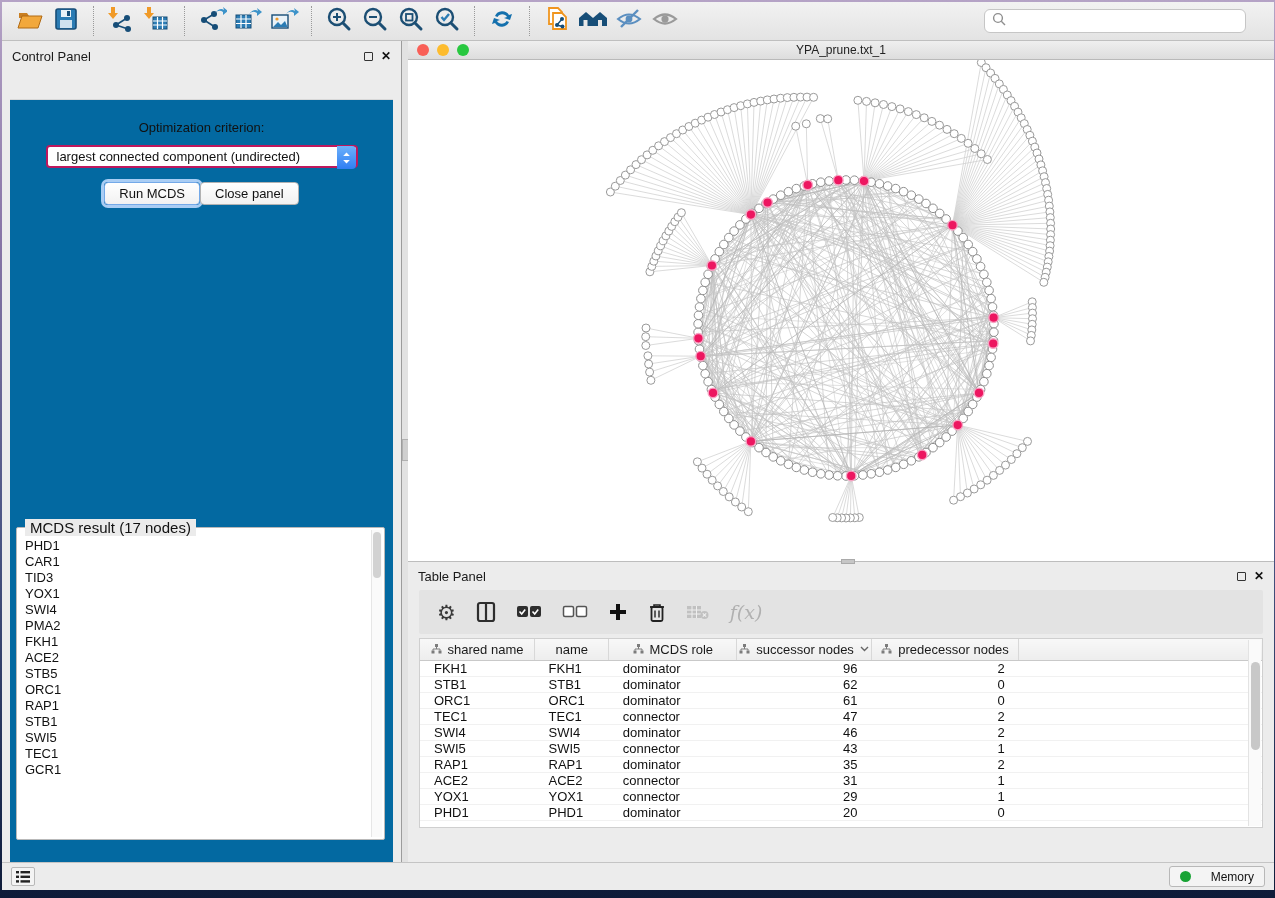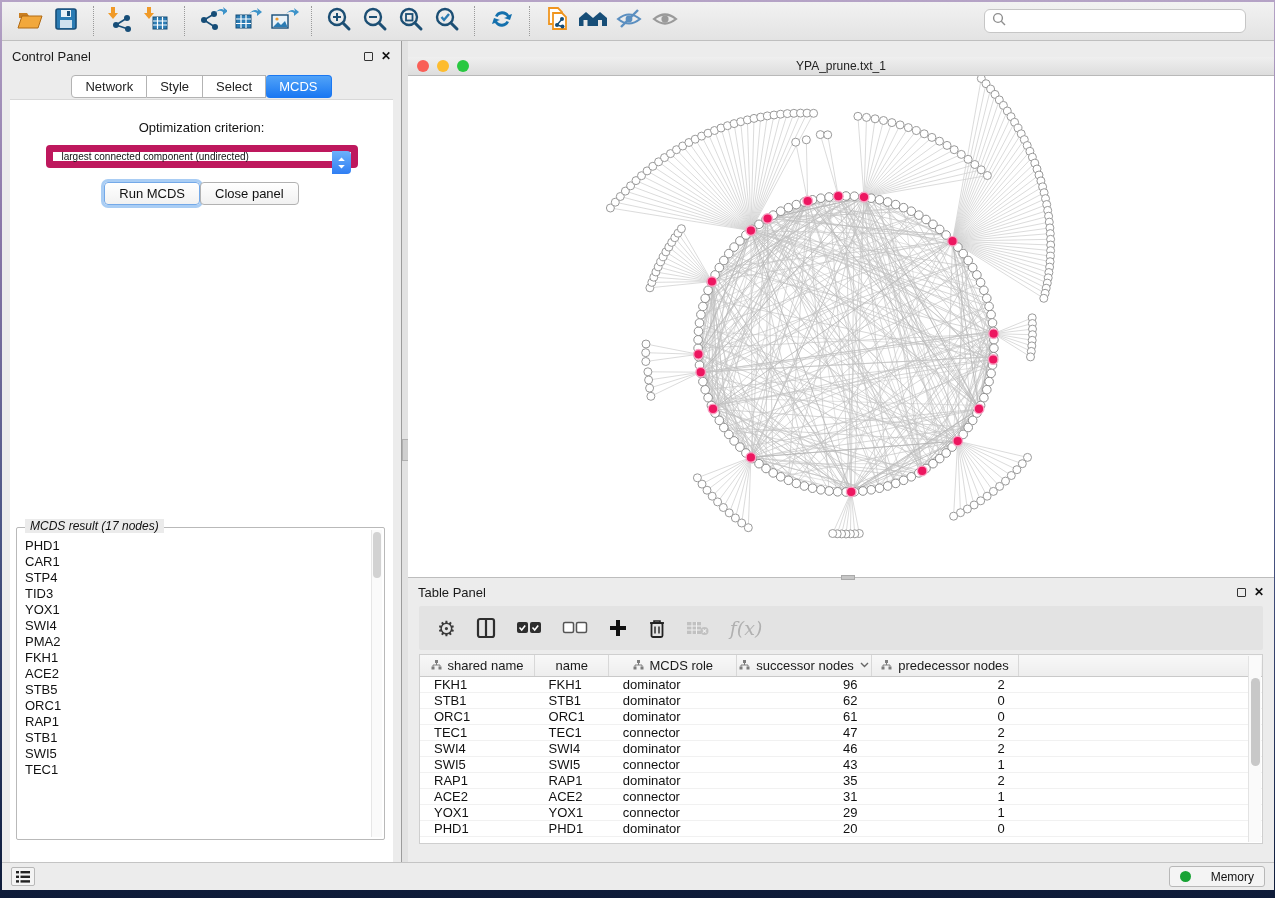--- a/index.html
+++ b/index.html
@@ -26,46 +26,46 @@
   .cpanel { width:399px; position:relative; background:#ececec; }
   .cp-header { height:26px; display:flex; align-items:center; padding:4px 10px 0 10px; font-size:13px; color:#1a1a1a; }
   .panel-ctl { margin-left:auto; display:flex; gap:8px; align-items:center; }
   .float-box { width:9px; height:9px; border:1.5px solid #333; border-radius:1px; }
   .close-x { font-size:12px; font-weight:bold; color:#111; line-height:1; }
   .cp-tabs { display:flex; justify-content:center; margin-top:8px; }
   .seg-tab { font-size:13px; padding:3px 13px; background:#fff; border:1px solid #b3b3b3; border-left:none; color:#222; }
   .seg-tab:first-child { border-left:1px solid #b3b3b3; border-radius:4px 0 0 4px; }
   .seg-tab:last-child { border-radius:0 4px 4px 0; }
   .seg-tab.active { background:linear-gradient(#51a3f8,#1b78f2); border-color:#1b78f2; color:#fff; border-radius:4px; }
-  .cp-body { position:absolute; left:8px; right:8px; top:58px; bottom:0; background:#ffffff; border-top:1px solid #d8d8d8; }
+  .cp-body { position:absolute; left:8px; right:8px; top:58px; bottom:0; background:#0369a1; border-top:1px solid #d8d8d8; }
   .opt-label { text-align:center; font-size:13px; margin-top:20px; color:#111; }
   .select-row { display:flex; justify-content:center; margin-top:10px; }
-  .mac-select { width:312px; height:23px; background:#fff; border:7px solid #be185d; border-radius:4px;
-    display:flex; align-items:center; font-size:10px; color:#111; padding-left:9px; position:relative; }
+  .mac-select { width:312px; height:23px; background:#fff; border:2px solid #be185d; border-radius:4px;
+    display:flex; align-items:center; font-size:13px; color:#111; padding-left:9px; position:relative; }
   .sel-step { position:absolute; right:0; top:-1px; width:19px; height:23px; border-radius:0 4px 4px 0;
     background:linear-gradient(#6db1fb,#2f7ef3); display:flex; flex-direction:column; align-items:center; justify-content:center; }
   .sel-step svg { display:block; }
   .btn-row { display:flex; justify-content:center; margin-top:14px; }
   .mac-btn { font-size:13px; color:#111; background:linear-gradient(#ffffff,#f1f1f1);
     border:1px solid #b2b2b2; border-radius:4px; padding:3px 14px; }
   .mac-btn.focused { box-shadow:0 0 0 3px #a9cdf4; border-color:#74a9e8; }
   .mcds-group { position:absolute; left:6px; right:8px; top:427px; bottom:22px;
     border:1px solid #b9b9b9; border-radius:2px; background:#fff; }
-  .mcds-legend { position:absolute; top:-9px; left:8px; background:#ebebeb; padding:0 5px; font-size:12px; color:#111;font-style:italic; }
+  .mcds-legend { position:absolute; top:-9px; left:8px; background:#ebebeb; padding:0 5px; font-size:15px; color:#111; }
   .mcds-list { position:absolute; inset:10px 14px 2px 2px; overflow:hidden; font-size:13px; color:#111; }
   .mcds-list div { line-height:16px; padding-left:6px; }
   .mcds-scroll { position:absolute; top:2px; right:2px; bottom:2px; width:11px; background:#fafafa; border-left:1px solid #e6e6e6; }
   .mcds-thumb { position:absolute; top:2px; left:1px; width:8px; height:46px; background:#d2d2d2; border-radius:5px; }
 
   
   .vsplit { width:7px; background:#e2e2e2; border-left:1px solid #9c9c9c; position:relative; }
   .vsplit .grip { position:absolute; top:398px; left:0; width:7px; height:22px; background:#cfcfcf; border:1px solid #b0b0b0; }
 
   
-  .rcol { flex:1; display:flex; flex-direction:column; background:#ececec;margin-top:16px; }
+  .rcol { flex:1; display:flex; flex-direction:column; background:#ececec; }
   .netpanel { height:521px; display:flex; flex-direction:column; border-bottom:1px solid #bdbdbd; position:relative; }
   .net-title { height:19px; background:linear-gradient(#efefef,#dddddd); border-bottom:1px solid #b9b9b9;
     display:flex; align-items:center; position:relative; }
   .lights { display:flex; gap:8px; padding-left:9px; }
   .light { width:12px; height:12px; border-radius:50%; }
   .net-title .title-text { position:absolute; left:0; right:0; text-align:center; font-size:12px; color:#222; }
   .net-canvas { flex:1; background:#fff; position:relative; overflow:hidden; }
   .hgrip { position:absolute; bottom:-3px; left:50%; width:14px; height:5px; background:#c6c6c6; border:1px solid #aaa; z-index:5; }
 
   
@@ -240,26 +240,20 @@
   <div class="main">
 
     <div class="cpanel">
       <div class="cp-header">
         <span>Control Panel</span>
         <span class="panel-ctl">
           <span class="float-box"></span>
           <span class="close-x">✕</span>
         </span>
       </div>
-      <div class="cp-tabs" id="control-tabs">
-          <span class="seg-tab">Network</span>
-          <span class="seg-tab">Style</span>
-          <span class="seg-tab">Select</span>
-          <span class="seg-tab active">MCDS</span>
-        </div>
       <div class="cp-body">
         <div class="opt-label">Optimization criterion:</div>
         <div class="select-row">
           <div class="mac-select">
             <span>largest connected component (undirected)</span>
             <span class="sel-step">
               <svg width="9" height="14" viewBox="0 0 9 14">
                   <path d="M1.2 5 L4.5 1.4 L7.8 5z" fill="#fff"></path>
                   <path d="M1.2 9 L4.5 12.6 L7.8 9z" fill="#fff"></path>
                 </svg>
@@ -268,33 +262,33 @@
         </div>
         <div class="btn-row">
           <button class="mac-btn focused">Run MCDS</button>
           <button class="mac-btn">Close panel</button>
         </div>
         <div class="mcds-group">
           <span class="mcds-legend">MCDS result (17 nodes)</span>
           <div class="mcds-list" id="mcds-list">
               <div>PHD1</div>
               <div>CAR1</div>
-              <div>STP4</div>
               <div>TID3</div>
               <div>YOX1</div>
               <div>SWI4</div>
               <div>PMA2</div>
               <div>FKH1</div>
               <div>ACE2</div>
               <div>STB5</div>
               <div>ORC1</div>
               <div>RAP1</div>
               <div>STB1</div>
               <div>SWI5</div>
               <div>TEC1</div>
+              <div>GCR1</div>
             </div>
           <div class="mcds-scroll">
               <div class="mcds-thumb"></div>
             </div>
         </div>
       </div>
     </div>
 
     <div class="vsplit">
         <div class="grip"></div>

